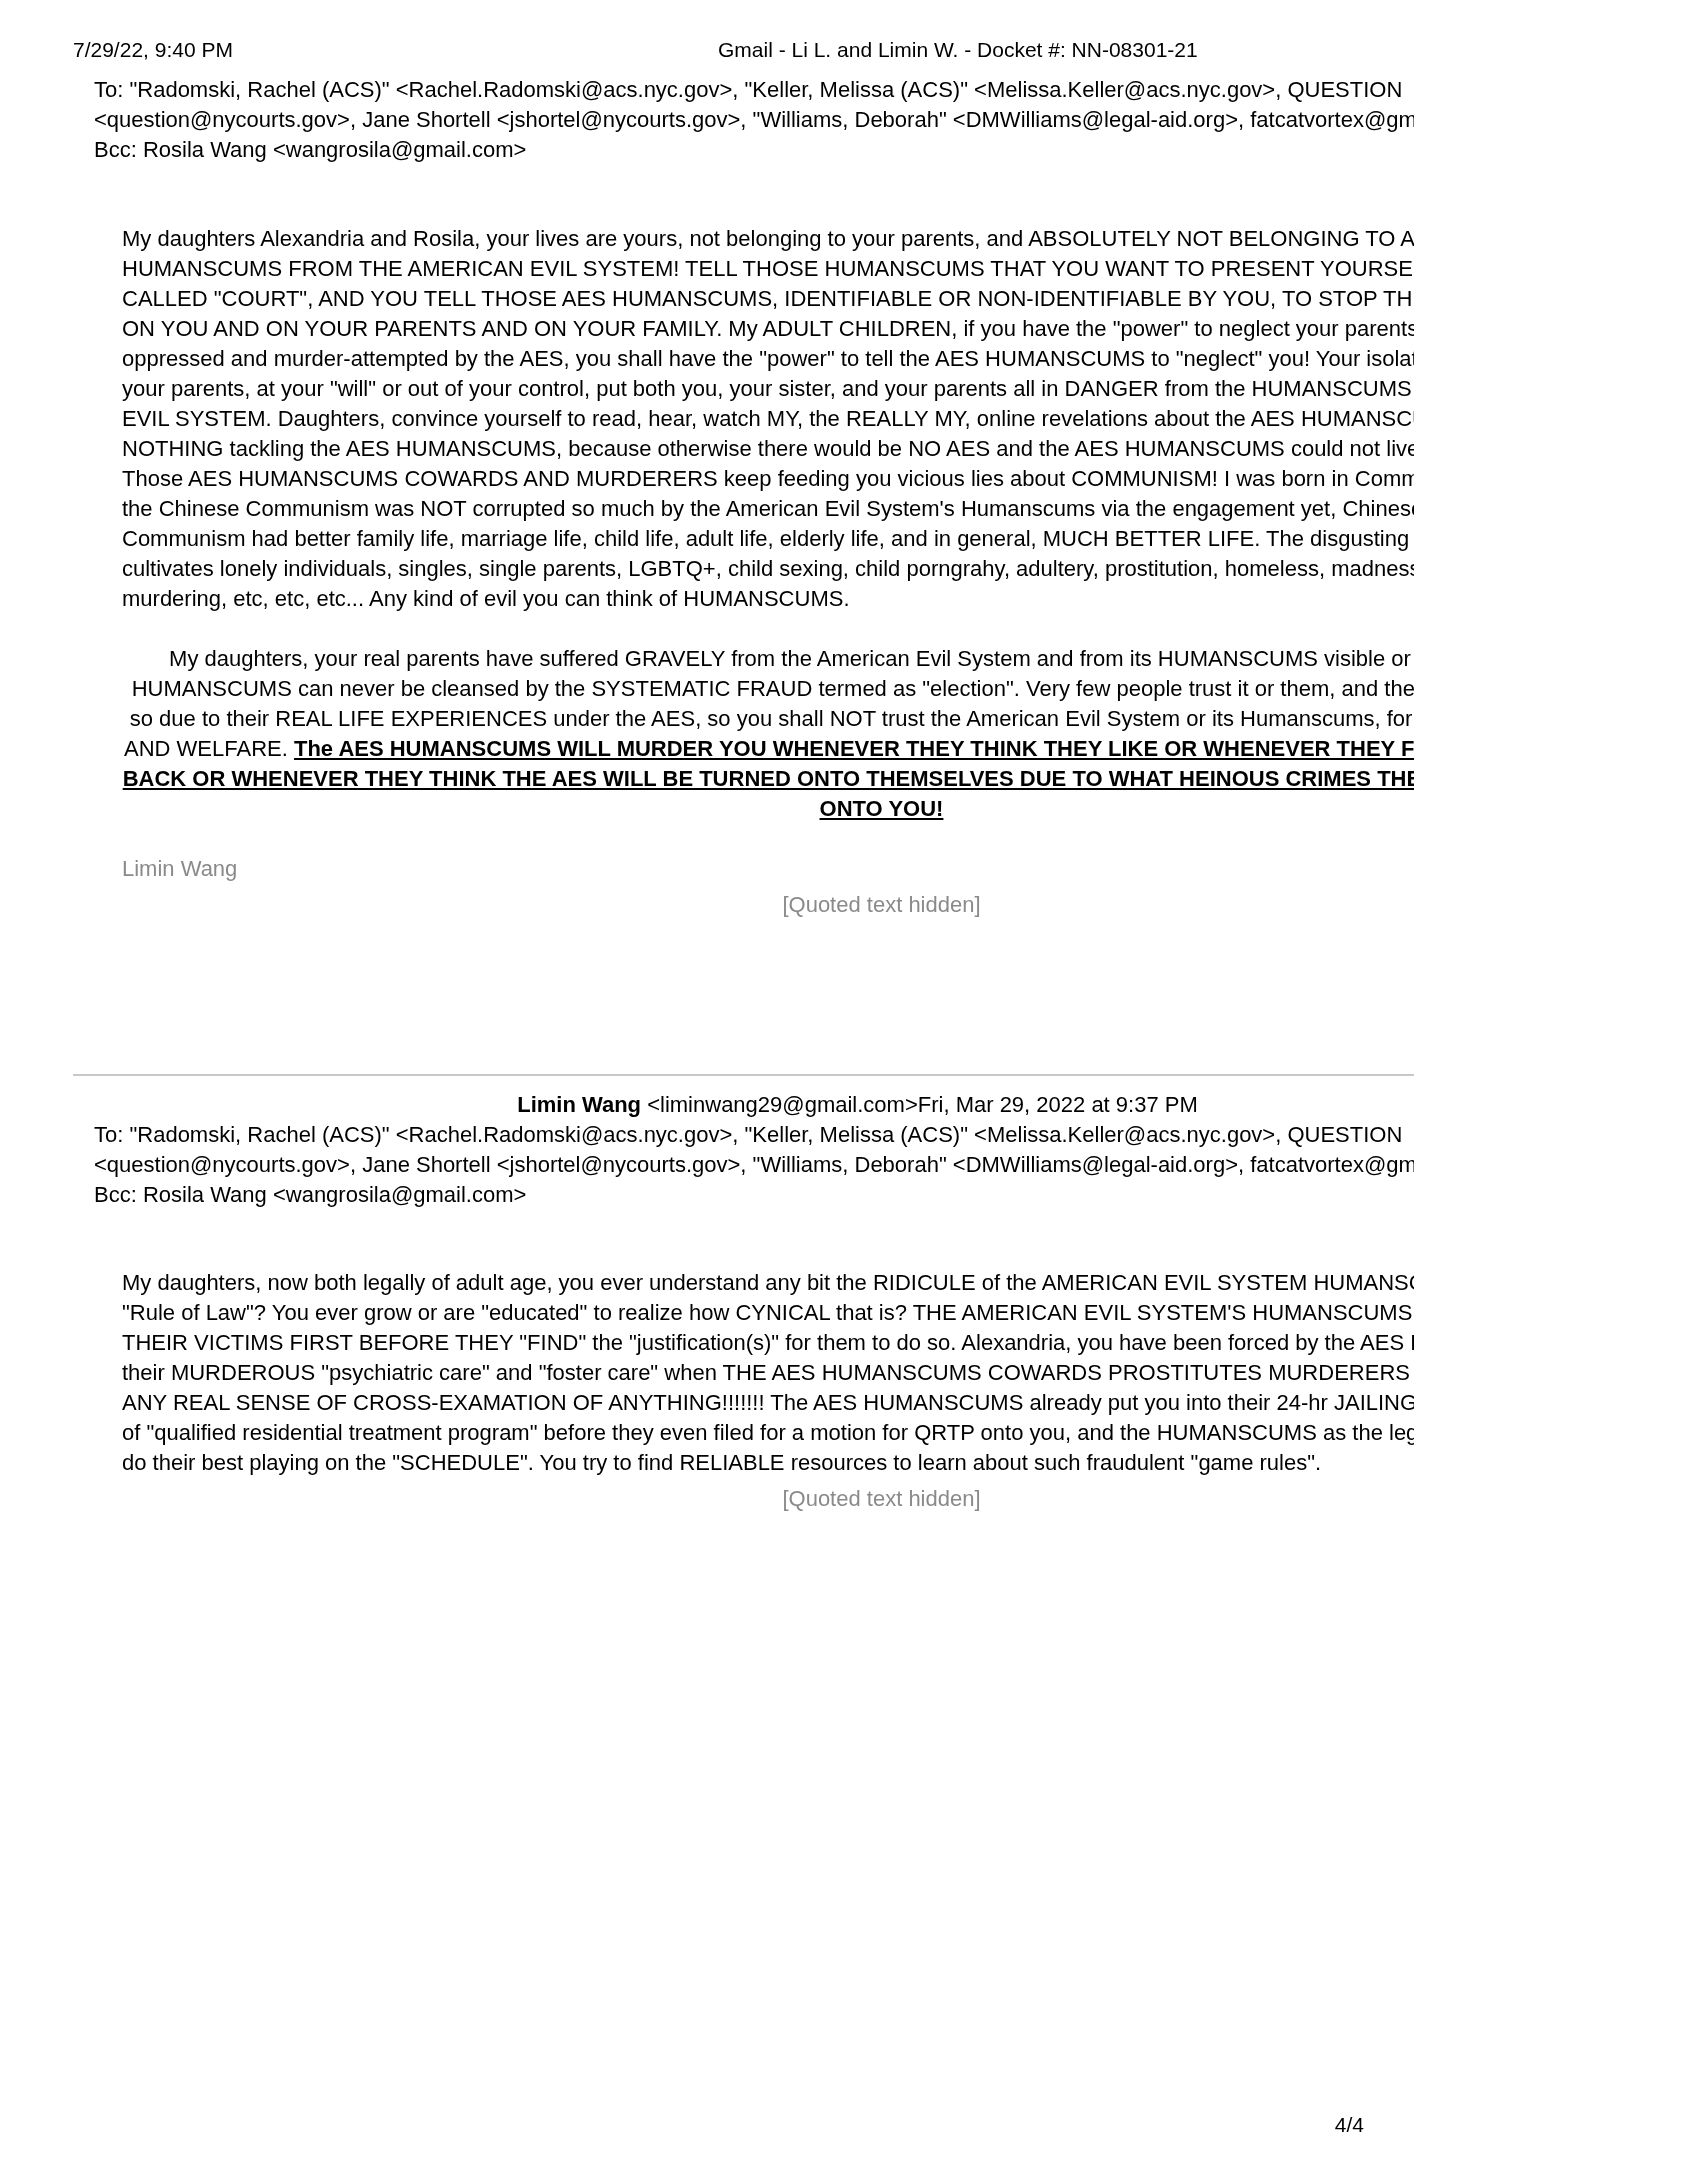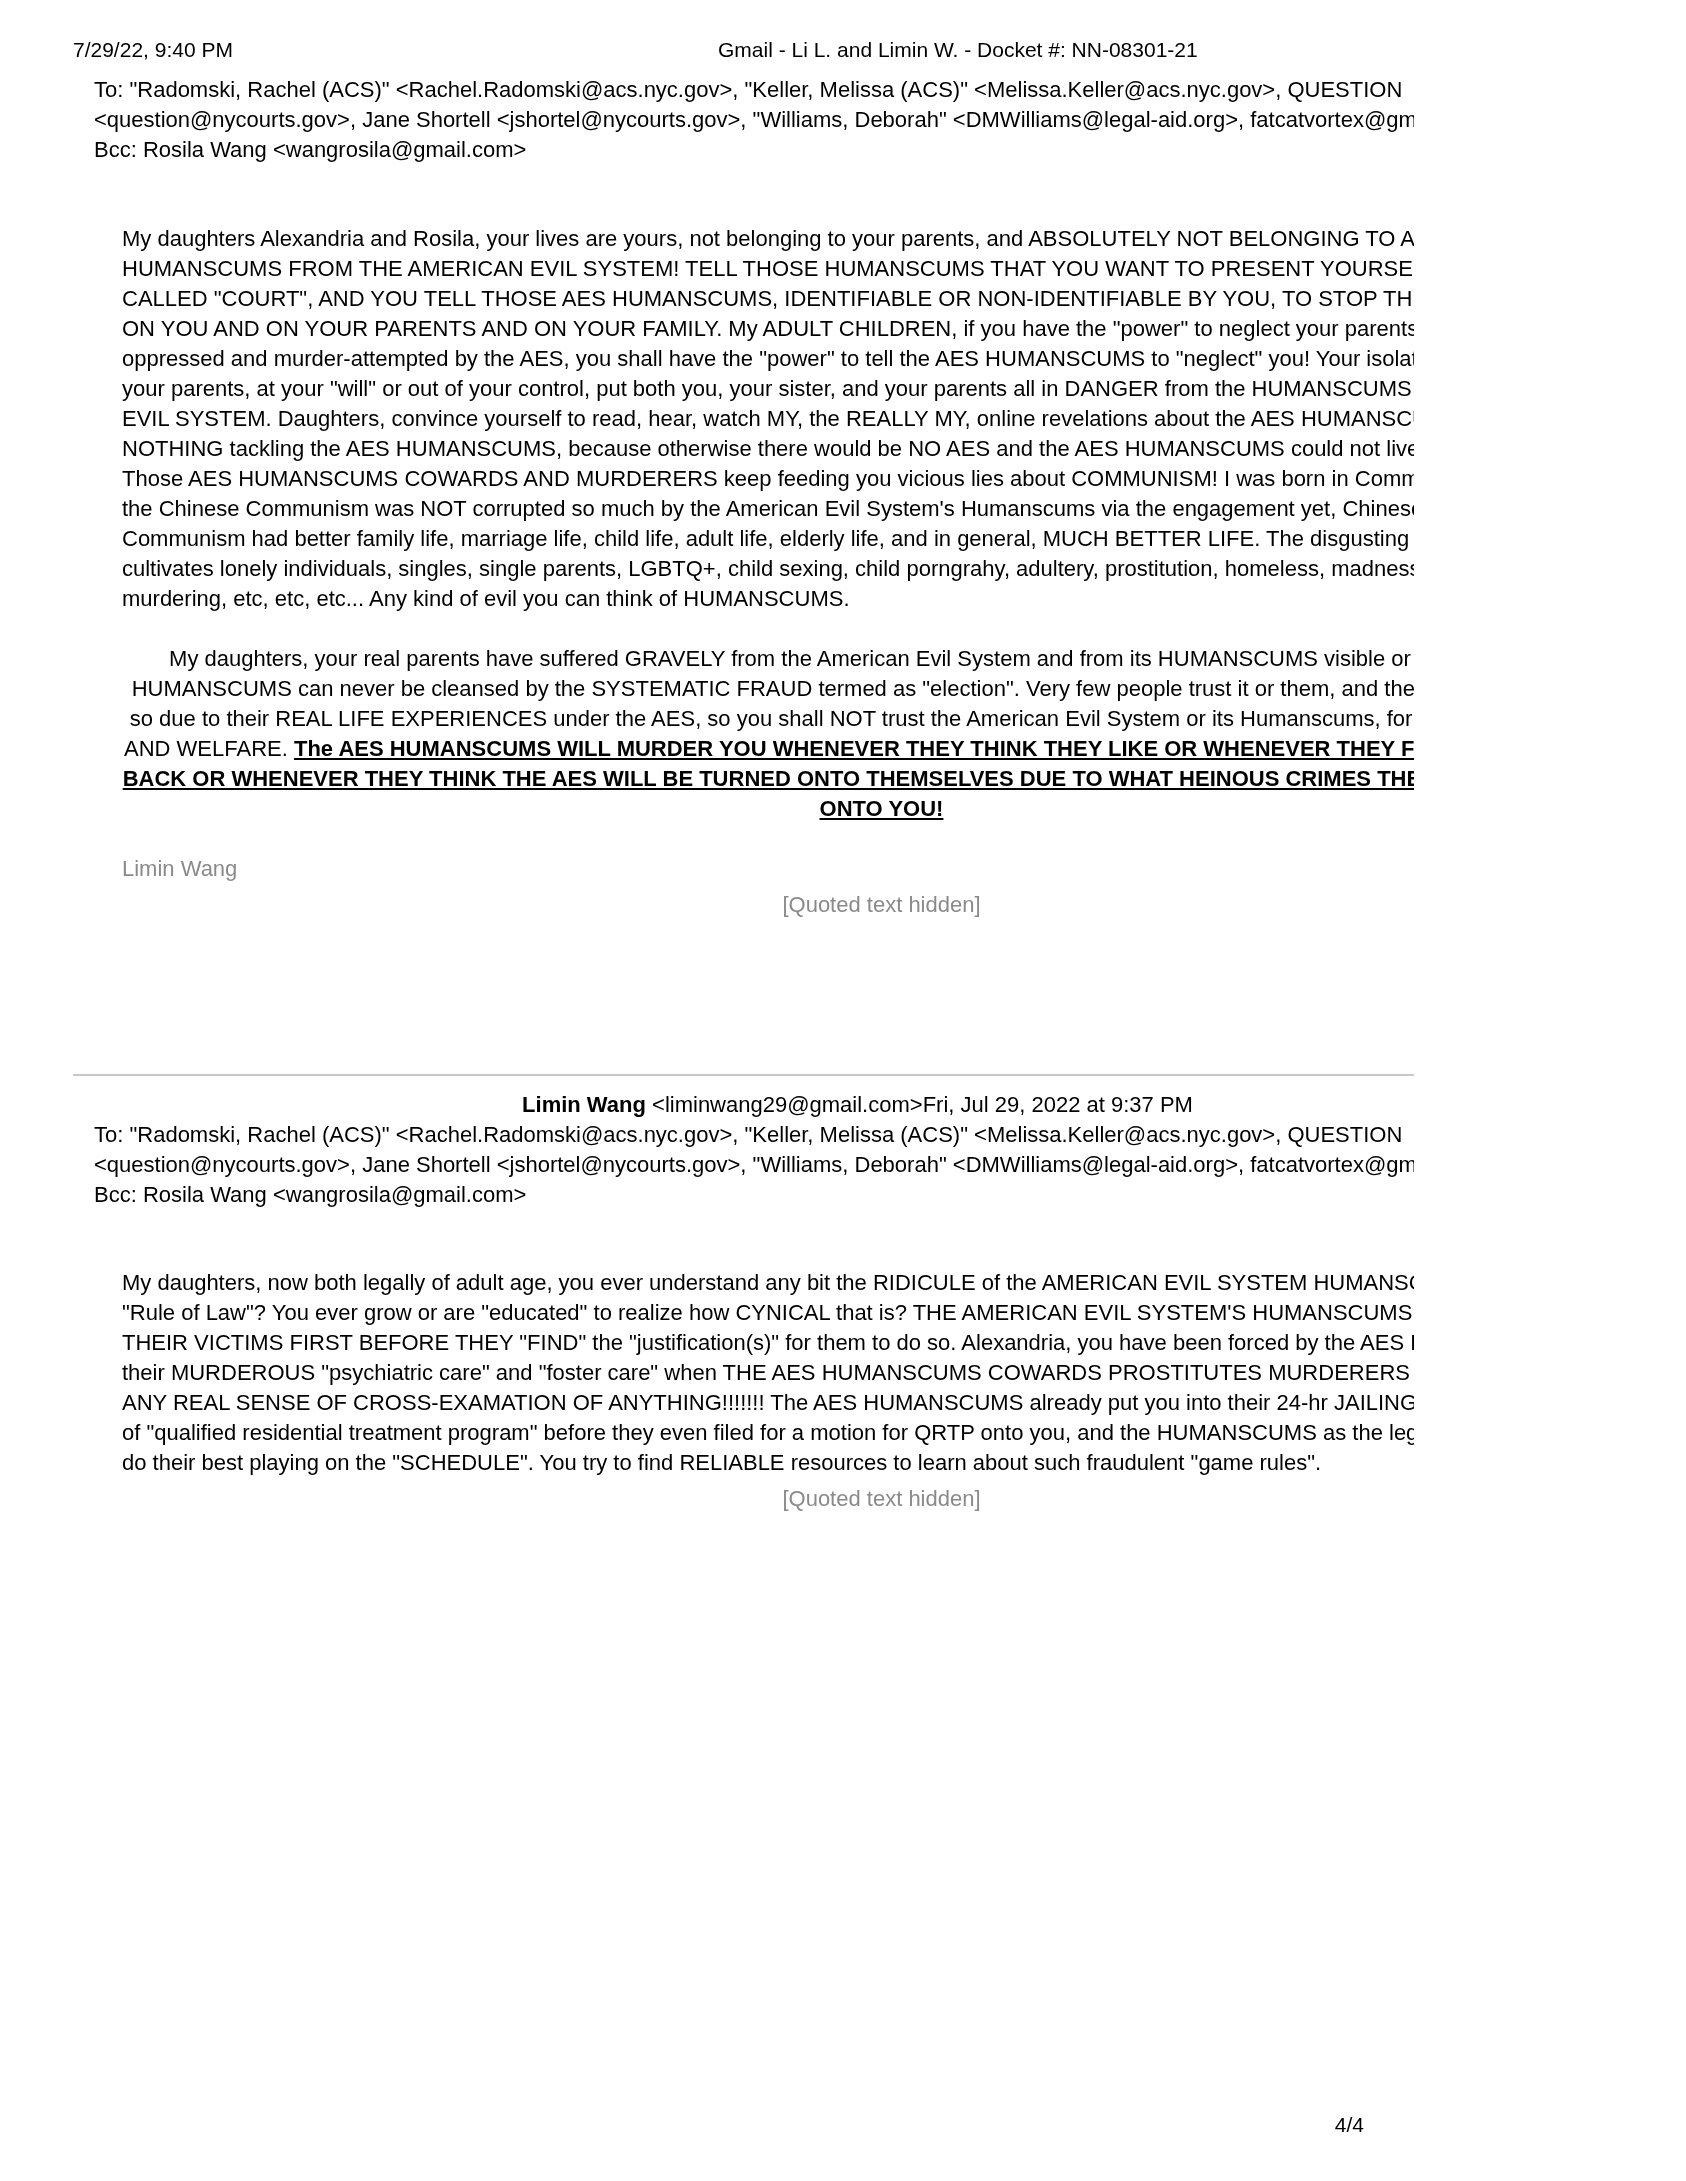--- a/index.html
+++ b/index.html
@@ -50,21 +50,21 @@
     <p class="para"><span>My daughters, your real parents have suffered GRAVELY from the American Evil System and from its HUMANSCUMS visible or invisible. The AES HUMANSCUMS can never be cleansed by the SYSTEMATIC FRAUD termed as "election". Very few people trust it or them, and the real people CHOOSE so due to their REAL LIFE EXPERIENCES under the AES, so you shall NOT trust the American Evil System or its Humanscums, for YOUR OWN SAFETY AND WELFARE. </span><span class="emph">The AES HUMANSCUMS WILL MURDER YOU WHENEVER THEY THINK THEY LIKE OR WHENEVER THEY FEAR YOU MAY FIGHT BACK OR WHENEVER THEY THINK THE AES WILL BE TURNED ONTO THEMSELVES DUE TO WHAT HEINOUS CRIMES THEY HAVE COMMITTED ONTO YOU!</span></p>
     <div class="muted sig">Limin Wang</div>
     <div class="muted quoted">[Quoted text hidden]</div>
   </div>
 
   <div class="divider"></div>
 
   <div class="hdrblock" style="top:1090px;">
     <div class="m2-line1">
       <span><span class="sender-name">Limin Wang</span><span> &lt;liminwang29@gmail.com&gt;</span></span>
-      <span>Fri, Jul 29, 2022 at 9:37 PM</span>
+      <span>Fri, Mar 29, 2022 at 9:37 PM</span>
     </div>
     <div>To: "Radomski, Rachel (ACS)" &lt;Rachel.Radomski@acs.nyc.gov&gt;, "Keller, Melissa (ACS)" &lt;Melissa.Keller@acs.nyc.gov&gt;, QUESTION &lt;question@nycourts.gov&gt;, Jane Shortell &lt;jshortel@nycourts.gov&gt;, "Williams, Deborah" &lt;DMWilliams@legal-aid.org&gt;, fatcatvortex@gmail.com</div>
     <div>Bcc: Rosila Wang &lt;wangrosila@gmail.com&gt;</div>
   </div>
 
   <div class="bodyblock" style="top:1268px;">
     <p class="para">My daughters, now both legally of adult age, you ever understand any bit the RIDICULE of the AMERICAN EVIL SYSTEM HUMANSCUMS' often touted "Rule of Law"? You ever grow or are "educated" to realize how CYNICAL that is? THE AMERICAN EVIL SYSTEM'S HUMANSCUMS HARM OR RUIN THEIR VICTIMS FIRST BEFORE THEY "FIND" the "justification(s)" for them to do so. Alexandria, you have been forced by the AES HUMANSCUMS onto their MURDEROUS "psychiatric care" and "foster care" when THE AES HUMANSCUMS COWARDS PROSTITUTES MURDERERS can NEVER ALLOW ANY REAL SENSE OF CROSS-EXAMATION OF ANYTHING!!!!!!! The AES HUMANSCUMS already put you into their 24-hr JAILING under the sugarcoat of "qualified residential treatment program" before they even filed for a motion for QRTP onto you, and the HUMANSCUMS as the legal system clowns will do their best playing on the "SCHEDULE". You try to find RELIABLE resources to learn about such fraudulent "game rules".</p>
     <div class="muted quoted">[Quoted text hidden]</div>
   </div>
 

